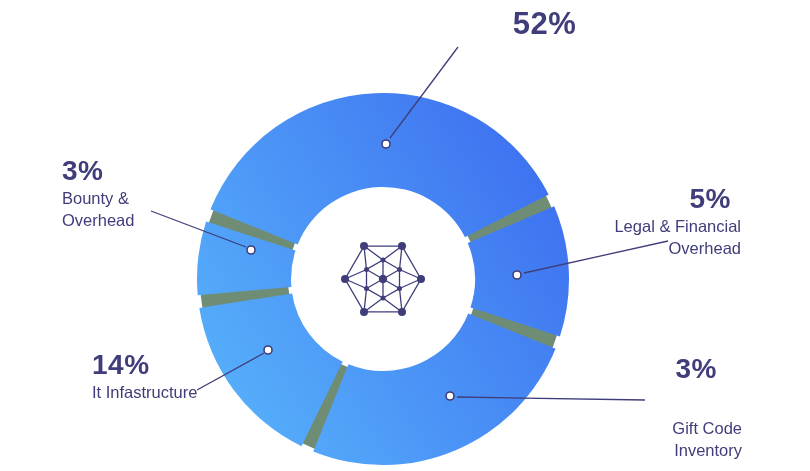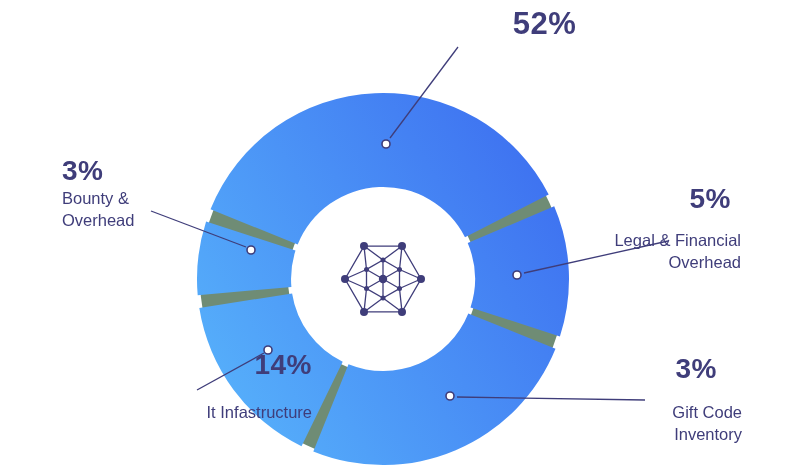--- a/index.html
+++ b/index.html
@@ -28,28 +28,28 @@
   }
 
   .c-branding{ left:452px; top:6px;   width:185px; text-align:center; }
   .c-branding .lbl{ margin-top:12px; }
 
   .c-bounty{  left:62px;  top:155px;  width:170px; text-align:left; }
   .c-bounty .lbl{ }
 
   .c-legal{   left:545px; top:183px;  width:196px; text-align:right; }
   .c-legal .pct{ margin-right:10px; }
-  .c-legal .lbl{ margin-top:14px; }
+  .c-legal .lbl{ }
 
-  .c-it{      left:92px;  top:349px;  width:220px; text-align:right; }
-  .c-it .lbl{ margin-top:20px; }
+  .c-it{      left:92px;  top:349px;  width:220px; text-align:left; }
+  .c-it .lbl{ }
 
   .c-gift{    left:546px; top:353px;  width:196px; text-align:right; }
   .c-gift .pct{ margin-right:25px; }
-  .c-gift .lbl{ margin-top:16px; }
+  .c-gift .lbl{ margin-top:32px; }
 
   .leader{ stroke:var(--navy); stroke-width:1.3; }
   .marker{ fill:#ffffff; stroke:var(--navy); stroke-width:1.6; }
 
   .icon-edge{ stroke:var(--navy); stroke-width:1.3; fill:none; }
   .icon-node{ fill:var(--navy); }
 </style>
 </head>
 <body>
 

